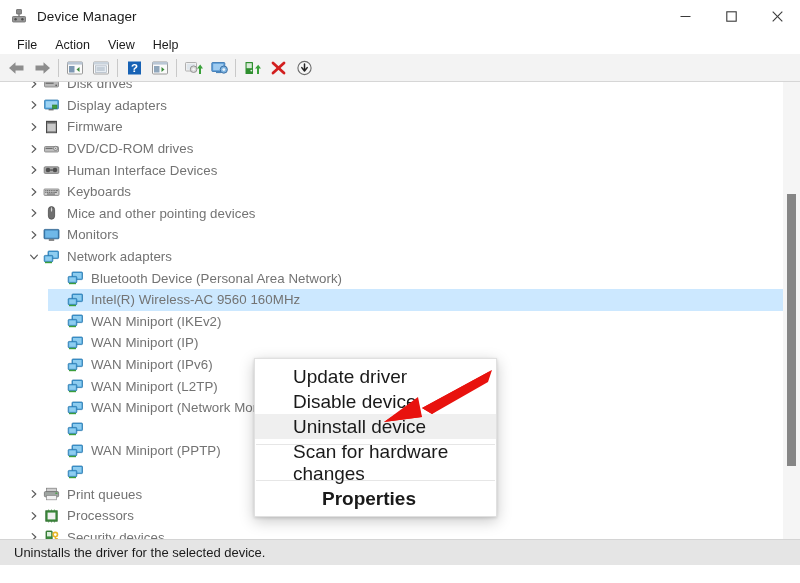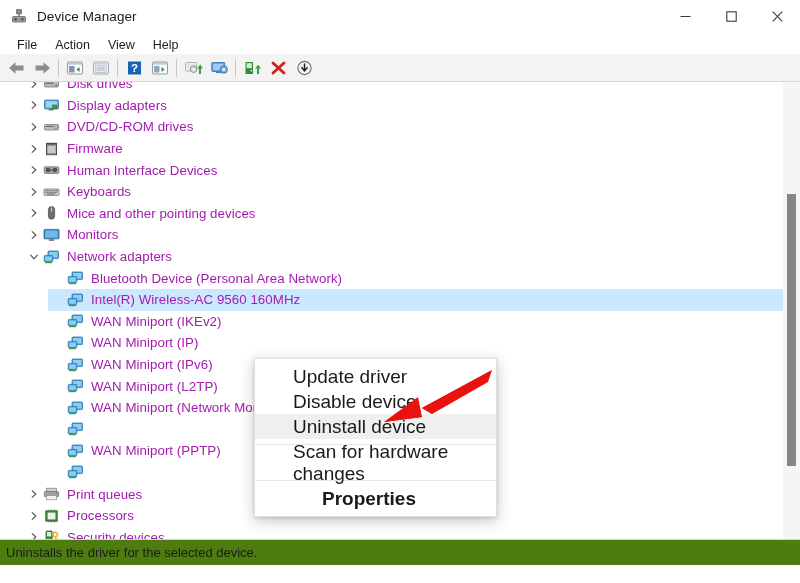--- a/index.html
+++ b/index.html
@@ -122,43 +122,43 @@
   }
   .row.child .chev { visibility: hidden; margin-left: 51px; }
   .row .ico {
     width: 17px; height: 16px;
     margin-right: 7px;
     flex: 0 0 17px;
     position: relative;
   }
   .row .lbl {
     font-size: 13.3px;
-    color: #a21caf;
+    color: #737373;
     letter-spacing: 0.05px;
   }
   .row.selected .hl {
     position: absolute;
     left: 48px;
     top: 0; bottom: 0;
     right: 0;
     background: #cce8ff;
     z-index: 0;
   }
   .row.selected .ico, .row.selected .lbl, .row.selected .chev { position: relative; z-index: 1; }
   .chev svg { display:block; }
 
   
   .statusbar {
     height: 26px;
     flex: 0 0 26px;
-    background: #4d7c0f;
+    background: #e5e5e5;
     border-top: 1px solid #d4d4d4;
     display: flex;
     align-items: center;
-    padding-left: 6px;
+    padding-left: 14px;
   }
   .status-text {
     font-size: 13px;
     color: #1b1b1b;
   }
 
   
   .scrollbar {
     position: absolute;
     right: 0;
@@ -382,40 +382,40 @@
             </svg></div>
           <div class="lbl">Display adapters</div>
         </div>
         <div class="row">
           <div class="chev">
             <svg width="10" height="10" viewBox="0 0 10 10">
               <path d="M3.2 1.6 L6.8 5 L3.2 8.4" fill="none" stroke="#5a5a5a" stroke-width="1.2" stroke-linecap="round" stroke-linejoin="round"></path>
             </svg>
           </div>
           <div class="ico"><svg width="17" height="16" viewBox="0 0 17 16">
+              <rect x="3" y="1.8" width="11" height="12.4" fill="#4a4a4a"></rect>
+              <rect x="4.2" y="3" width="8.6" height="10" fill="#c9c9c9"></rect>
+              <rect x="4.2" y="3" width="8.6" height="1.6" fill="#6a6a6a"></rect>
+              <rect x="4.2" y="12.4" width="8.6" height="1.6" fill="#6a6a6a"></rect>
+            </svg></div>
+          <div class="lbl">Firmware</div>
+        </div>
+        <div class="row">
+          <div class="chev">
+            <svg width="10" height="10" viewBox="0 0 10 10">
+              <path d="M3.2 1.6 L6.8 5 L3.2 8.4" fill="none" stroke="#5a5a5a" stroke-width="1.2" stroke-linecap="round" stroke-linejoin="round"></path>
+            </svg>
+          </div>
+          <div class="ico"><svg width="17" height="16" viewBox="0 0 17 16">
               <rect x="1.5" y="5.5" width="14" height="5.5" rx="1" fill="#bdbdbd" stroke="#7d7d7d" stroke-width="0.8"></rect>
               <rect x="2.6" y="6.8" width="7" height="1.2" fill="#6e6e6e"></rect>
               <circle cx="12.6" cy="7.4" r="2.1" fill="#d8d8d8" stroke="#6f6f6f" stroke-width="0.7"></circle>
               <circle cx="12.6" cy="7.4" r="0.6" fill="#7d7d7d"></circle>
             </svg></div>
           <div class="lbl">DVD/CD-ROM drives</div>
-        </div>
-        <div class="row">
-          <div class="chev">
-            <svg width="10" height="10" viewBox="0 0 10 10">
-              <path d="M3.2 1.6 L6.8 5 L3.2 8.4" fill="none" stroke="#5a5a5a" stroke-width="1.2" stroke-linecap="round" stroke-linejoin="round"></path>
-            </svg>
-          </div>
-          <div class="ico"><svg width="17" height="16" viewBox="0 0 17 16">
-              <rect x="3" y="1.8" width="11" height="12.4" fill="#4a4a4a"></rect>
-              <rect x="4.2" y="3" width="8.6" height="10" fill="#c9c9c9"></rect>
-              <rect x="4.2" y="3" width="8.6" height="1.6" fill="#6a6a6a"></rect>
-              <rect x="4.2" y="12.4" width="8.6" height="1.6" fill="#6a6a6a"></rect>
-            </svg></div>
-          <div class="lbl">Firmware</div>
         </div>
         <div class="row">
           <div class="chev">
             <svg width="10" height="10" viewBox="0 0 10 10">
               <path d="M3.2 1.6 L6.8 5 L3.2 8.4" fill="none" stroke="#5a5a5a" stroke-width="1.2" stroke-linecap="round" stroke-linejoin="round"></path>
             </svg>
           </div>
           <div class="ico"><svg width="17" height="16" viewBox="0 0 17 16">
               <rect x="1.2" y="4.8" width="14.6" height="6.6" rx="1" fill="#a9a9a9" stroke="#747474" stroke-width="0.8"></rect>
               <circle cx="5" cy="8" r="2.3" fill="#4f4f4f"></circle>

